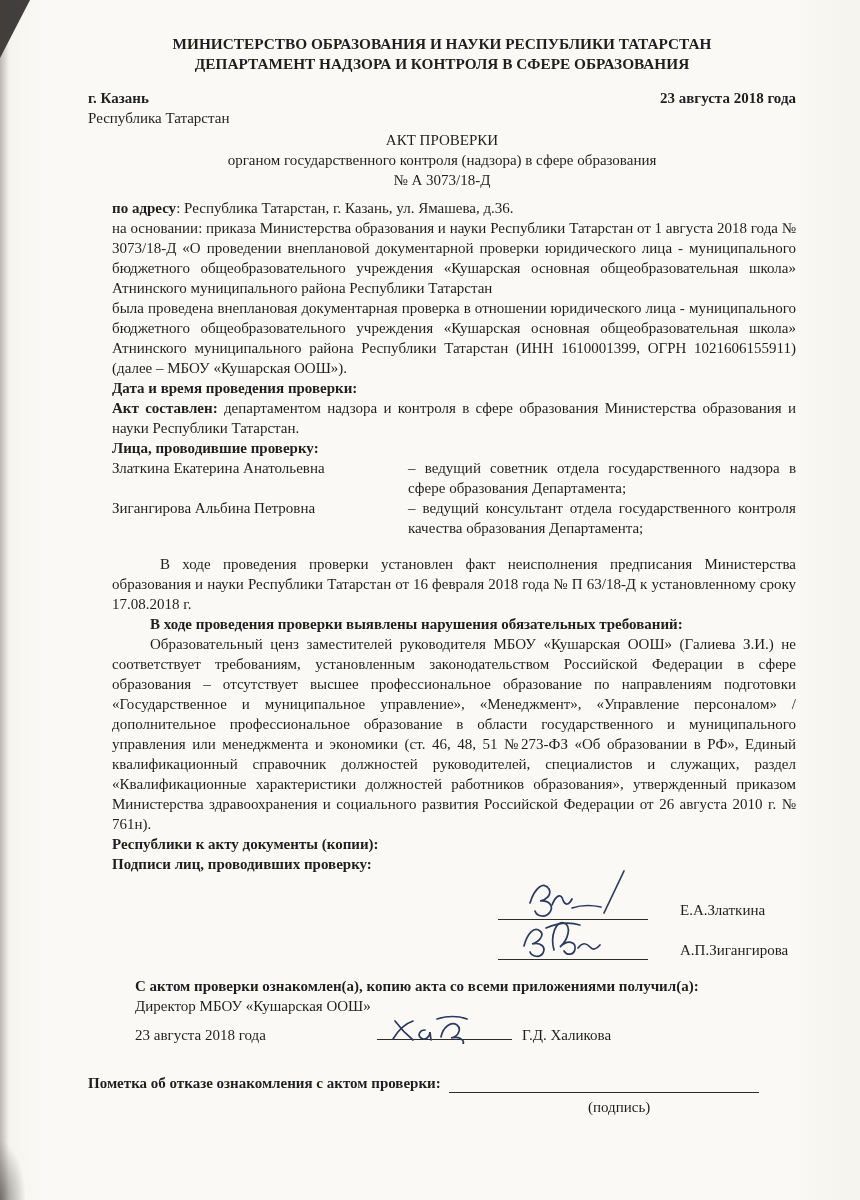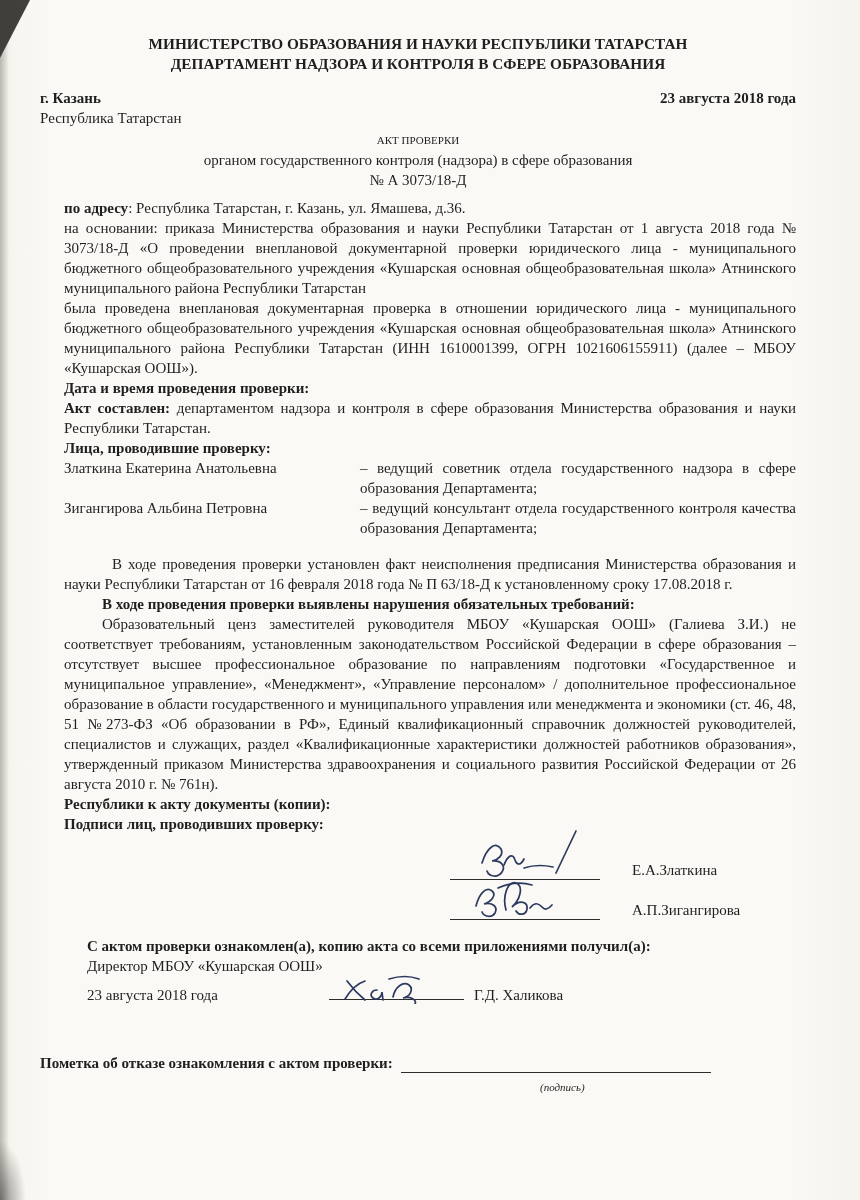--- a/index.html
+++ b/index.html
@@ -16,29 +16,29 @@
   }
 
   
   .corner-tl { position:absolute; top:0; left:0; width:30px; height:58px;
     background:#2e2b28; clip-path:polygon(0 0, 100% 0, 0 100%); opacity:.9; }
   .edge-left { position:absolute; top:0; left:0; width:9px; height:100%;
     background:linear-gradient(90deg, rgba(70,64,56,.30), rgba(70,64,56,0)); }
   .corner-bl { position:absolute; bottom:0; left:0; width:26px; height:60px;
     background:radial-gradient(ellipse at 0% 100%, rgba(50,46,42,.55), rgba(50,46,42,0) 70%); }
 
-  .content { position:relative; padding:34px 64px 0 40px; font-size:15px; line-height:20px; }
+  .content { position:relative; padding:34px 64px 0 88px; font-size:15px; line-height:20px; }
 
   .hdr { text-align:center; font-weight:bold; font-size:15.3px; line-height:20px; }
 
   .place-row { display:flex; justify-content:space-between; margin-top:14px;font-weight:bold; }
   .region-row { margin-top:0; }
 
   .title-block { text-align:center; margin-top:2px; }
-  .title-block .t1 { font-size:11px; }
+  .title-block .t1 { font-size:15px; }
 
   .body-block { margin-top:8px;margin-left:24px; }
   p.doc { text-align:justify; }
   .b { font-weight:bold; }
   .bi { font-weight:bold; }
 
   .insp { display:flex; }
   .insp-name { width:296px; flex:none; }
   .insp-role { flex:1; text-align:justify; }
 
@@ -57,24 +57,24 @@
   .hw2 { left:10px; bottom:2px; }
 
   .ack { margin-top:16px;margin-left:47px; }
   .ack-row { display:flex; align-items:flex-end; margin-top:3px; height:26px; }
   .ack-date { width:242px; flex:none; }
   .ack-sig { position:relative; width:135px; flex:none; }
   .ack-sig .sig-line { width:135px; }
   .hw3 { left:6px; bottom:1px; }
   .ack-name { margin-left:10px; }
 
-  .refusal { margin-top:48px; }
+  .refusal { margin-top:28px; }
   .refusal-row { display:flex; align-items:flex-end; }
   .refusal-line { flex:1; border-bottom:1.5px solid #2c2c2c; height:16px; margin-left:8px; max-width:310px; }
-  .refusal-caption { font-style:italic; font-size:11px; margin-left:500px; margin-top:4px; }
+  .refusal-caption { font-size:15px; margin-left:500px; margin-top:4px; }
 </style>
 </head>
 <body>
 
 <div class="page">
 
   <div class="corner-tl"></div>
   <div class="edge-left"></div>
   <div class="corner-bl"></div>
 

